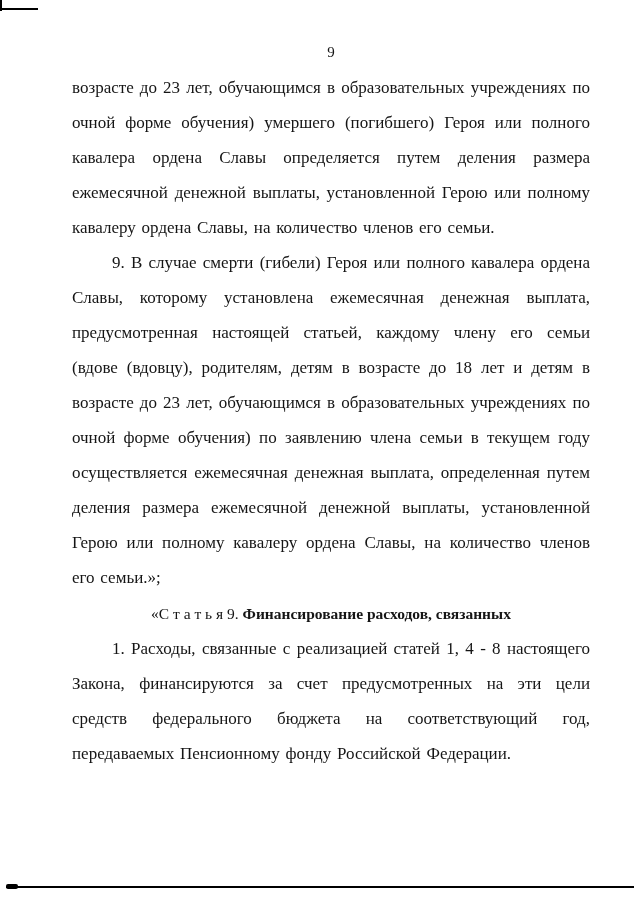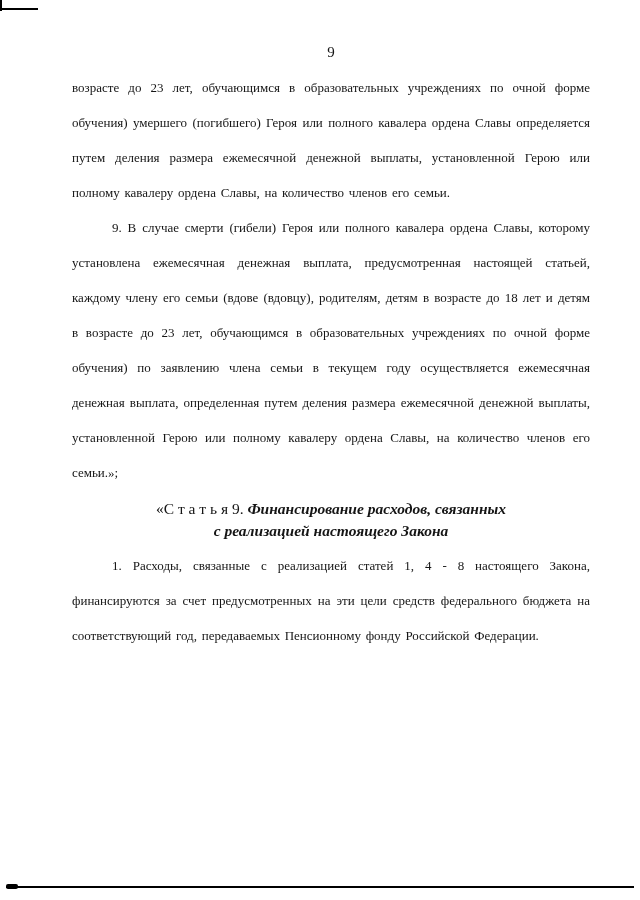--- a/index.html
+++ b/index.html
@@ -16,35 +16,35 @@
     inset:0;
     padding:42px 50px 0 72px;
   }
   .page-number {
     text-align:center;
     font-size:15px;
     line-height:20px;
     margin-bottom:8px;
   }
   p.para {
-    font-size:13px;
+    font-size:17px;
     line-height:35px;
     text-align:justify;
     text-align-last:left;
     word-spacing:1.5px;
   }
   p.indent { text-indent:40px; }
   .heading {
     text-align:center;
     font-size:15.5px;
     line-height:22px;
     margin:8px 0 6px 0;
     padding:0 30px;
   }
-  .heading .bold, .bold { font-weight:bold;font-style:italic; }
+  .heading .bold, .bold { font-weight:bold; }
   
   .scan { position:absolute; background:#000; }
   .scan-top-left-h { left:0; top:8px; width:38px; height:2px; }
   .scan-top-left-v { left:0; top:0; width:2px; height:11px; }
   .scan-bottom { left:6px; top:886px; width:628px; height:2px; }
   .scan-bottom-left-blob { left:6px; top:884px; width:12px; height:5px; border-radius:2px; }
 </style>
 </head>
 <body>
 
@@ -60,18 +60,17 @@
   <p class="para">возрасте до 23 лет, обучающимся в образовательных учреждениях по очной форме обучения) умершего (погибшего) Героя или полного кавалера ордена Славы определяется путем деления размера ежемесячной денежной выплаты, установленной Герою или полному кавалеру ордена Славы, на количество членов его семьи.</p>
 
   <p class="para indent">9. В случае смерти (гибели) Героя или полного кавалера ордена Славы, которому установлена ежемесячная денежная выплата, предусмотренная настоящей статьей, каждому члену его семьи (вдове (вдовцу), родителям, детям в возрасте до 18 лет и детям в возрасте до 23 лет, обучающимся в образовательных учреждениях по очной форме обучения) по заявлению члена семьи в текущем году осуществляется ежемесячная денежная выплата, определенная путем деления размера ежемесячной денежной выплаты, установленной Герою или полному кавалеру ордена Славы, на количество членов его семьи.»;</p>
 
 
   <div class="heading">
     <div class="heading-line">
       <span>«С т а т ь я 9.</span>
       <span class="bold">Финансирование расходов, связанных</span>
     </div>
-    <div class="heading-line bold">с реализацией настоящего Закона</div>
   </div>
 
   <p class="para indent">1. Расходы, связанные с реализацией статей 1, 4 - 8 настоящего Закона, финансируются за счет предусмотренных на эти цели средств федерального бюджета на соответствующий год, передаваемых Пенсионному фонду Российской Федерации.</p>
 
 </div>
 
 </body></html>

